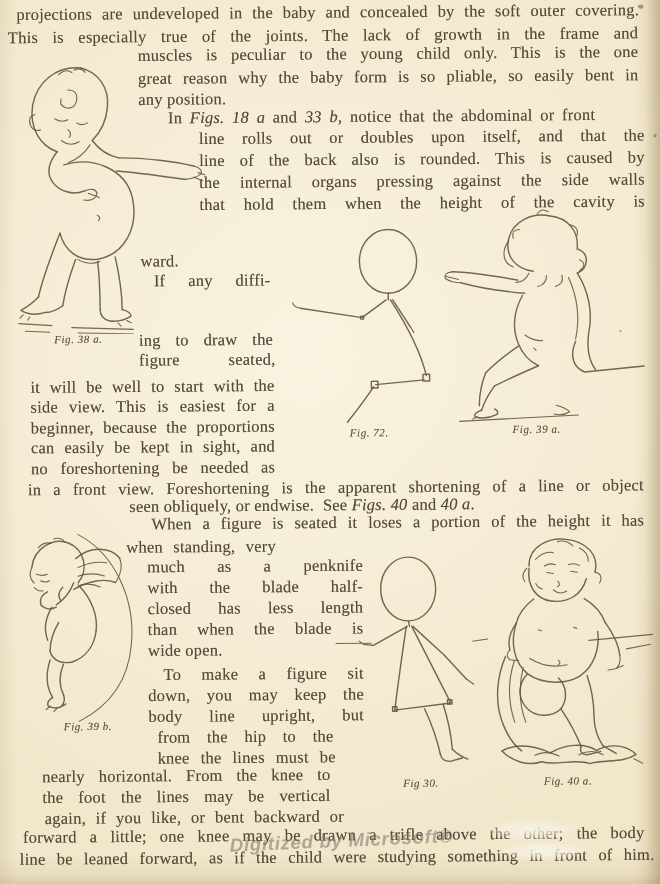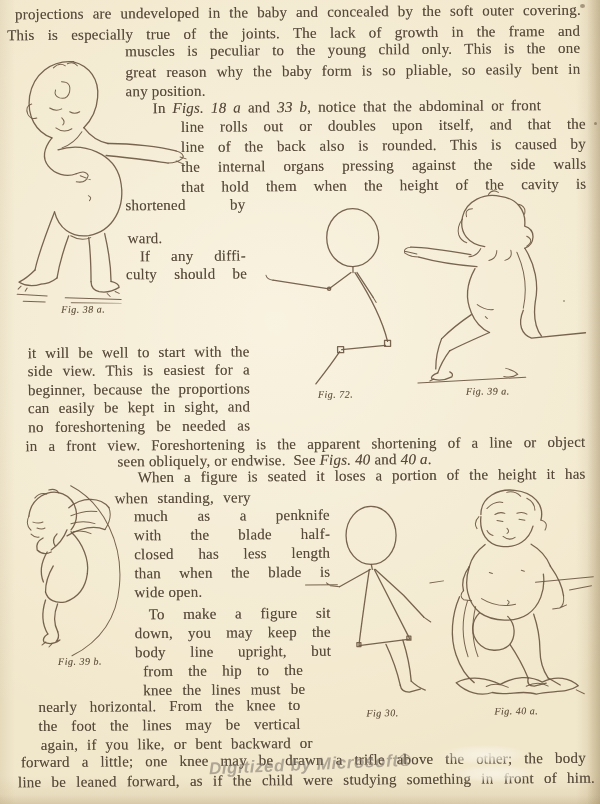--- a/index.html
+++ b/index.html
@@ -50,24 +50,24 @@
     <div class="ln j" style="left:128px;top:63px;width:455px">great reason why the baby form is so pliable, so easily bent in</div>
     <div class="ln" style="left:128px;top:82px">any position.</div>
 
     <div class="ln nj" style="left:155px;top:99px"><span>In </span><span class="em">Figs. 18 a</span><span> and </span><span class="em">33 b</span><span>, notice that the abdominal or front</span></div>
 
     <div class="ln j" style="left:183px;top:118px;width:405px">line rolls out or doubles upon itself, and that the</div>
     <div class="ln j" style="left:183px;top:138px;width:405px">line of the back also is rounded.  This is caused by</div>
     <div class="ln j" style="left:183px;top:158px;width:405px">the internal organs pressing against the side walls</div>
     <div class="ln j" style="left:183px;top:178px;width:405px">that hold them when the height of the cavity is</div>
 
-    <div class="ln j" style="left:127px;top:196px;width:120px">shortened by</div>
     <div class="ln" style="left:129px;top:229px">ward.</div>
     <div class="ln j" style="left:141px;top:247px;width:106px">If any diffi-</div>
-    <div class="ln j" style="left:127px;top:265px;width:121px">culty should be</div>
+    <div class="ln j" style="left:127px;top:301px;width:122px">ing to draw the</div>
+    <div class="ln j" style="left:127px;top:319px;width:124px">figure seated,</div>
 
     <div class="ln j" style="left:28px;top:343px;width:222px">it will be well to start with the</div>
     <div class="ln j" style="left:28px;top:361px;width:222px">side view.  This is easiest for a</div>
     <div class="ln j" style="left:28px;top:380px;width:222px">beginner, because the proportions</div>
     <div class="ln j" style="left:28px;top:398px;width:222px">can easily be kept in sight, and</div>
     <div class="ln j" style="left:28px;top:417px;width:222px">no foreshortening be needed as</div>
 
     <div class="ln j" style="left:25px;top:436px;width:560px">in a front view.  Foreshortening is the apparent shortening of a line or object</div>
     <div class="ln nj" style="left:117px;top:452px;word-spacing:0"><span>seen obliquely, or endwise.  See </span><span class="em">Figs. 40</span><span> and </span><span class="em">40 a</span><span>.</span></div>
     <div class="ln j" style="left:137px;top:468px;width:448px">When a figure is seated it loses a portion of the height it has</div>
@@ -107,21 +107,21 @@
       <path d="M44,94 C70,86 100,98 106,124 C112,152 98,176 74,180 C56,182 44,172 40,156"></path>
       <path class="thin" d="M68,76 q-8,12 -20,16 M74,140 q4,2 1,5 M56,180 q10,6 20,2"></path>
       <path d="M40,156 C32,176 24,196 20,214 M54,180 C48,196 44,210 42,222"></path>
       <path d="M20,214 C14,220 8,224 4,226 q10,6 22,2 M42,222 q-8,6 -16,6"></path>
       <path class="thin" d="M6,230 l-3,3 M12,232 l-2,3"></path>
       <path d="M90,178 C94,196 96,212 96,226 M74,182 C76,198 76,212 76,226"></path>
       <path d="M96,226 q8,2 8,6 q-10,6 -20,4 q-8,-2 -8,-10"></path>
       <path class="thin" d="M92,238 l3,3 M100,236 l4,2"></path>
       <path class="thin" d="M2,238 l30,2 M8,245 l22,1 M50,242 l56,2 M56,247 l50,1"></path>
     </svg>
-    <div class="cap" style="left:62px;top:302px">Fig. 38 a.</div>
+    <div class="cap" style="left:50px;top:302px">Fig. 38 a.</div>
 
     <svg class="fig" style="left:264px;top:196px" width="146" height="196" viewBox="0 0 146 196">
       <ellipse cx="90" cy="42" rx="26" ry="29"></ellipse>
       <path d="M90,71 L90,77"></path>
       <path d="M88,77 L66,93 L10,84"></path>
       <path class="thin" d="M10,84 q-6,-1 -7,-5"></path>
       <circle cx="66" cy="93" r="1.6"></circle>
       <path d="M94,77 L110,102"></path>
       <path class="thin" d="M110,102 l3,5"></path>
       <path d="M92,77 C104,96 118,120 124,146"></path>

